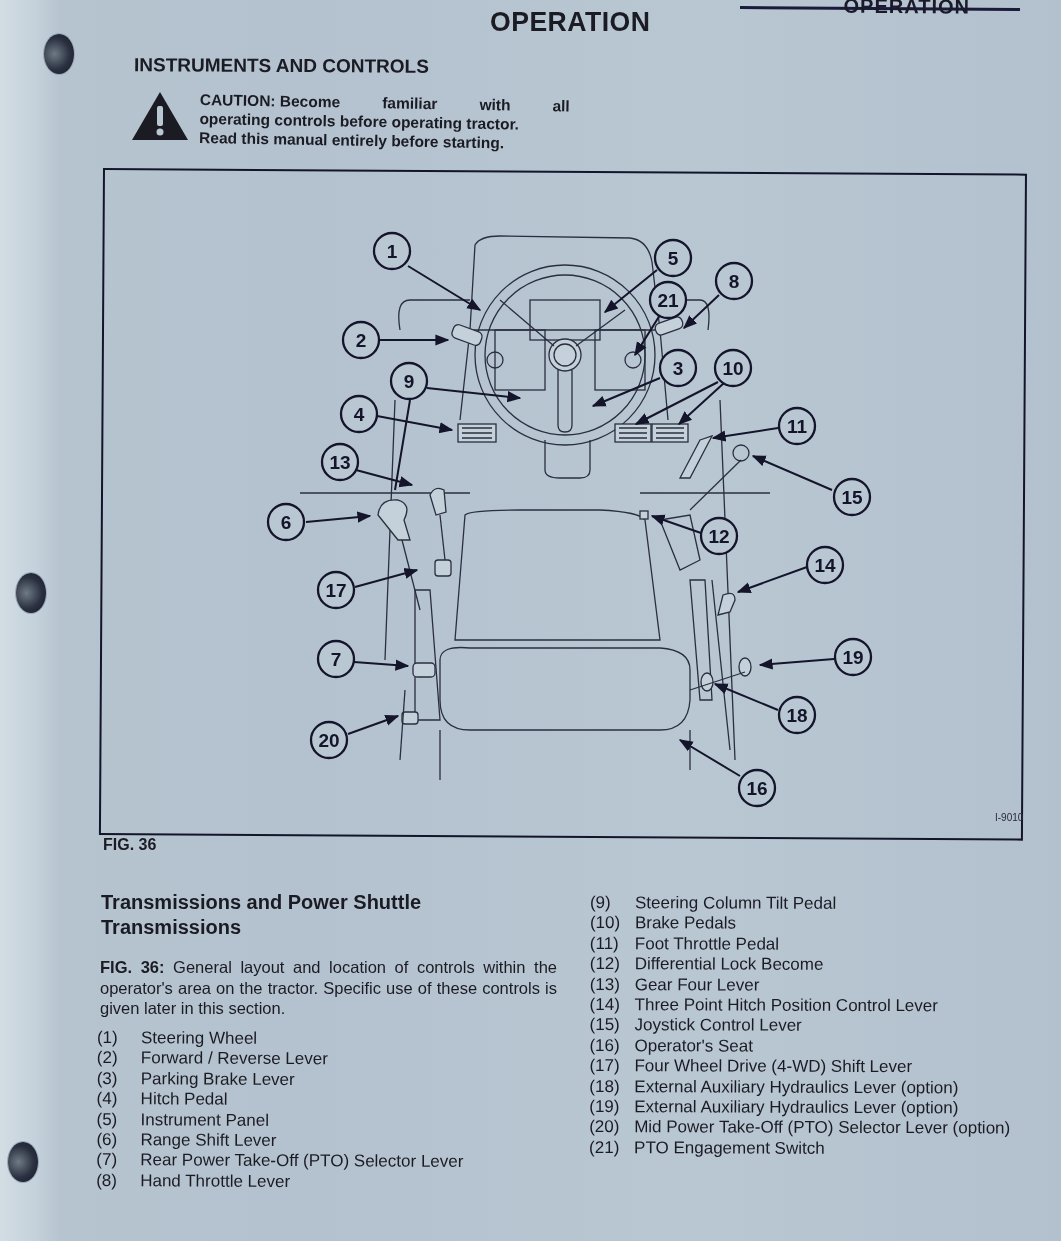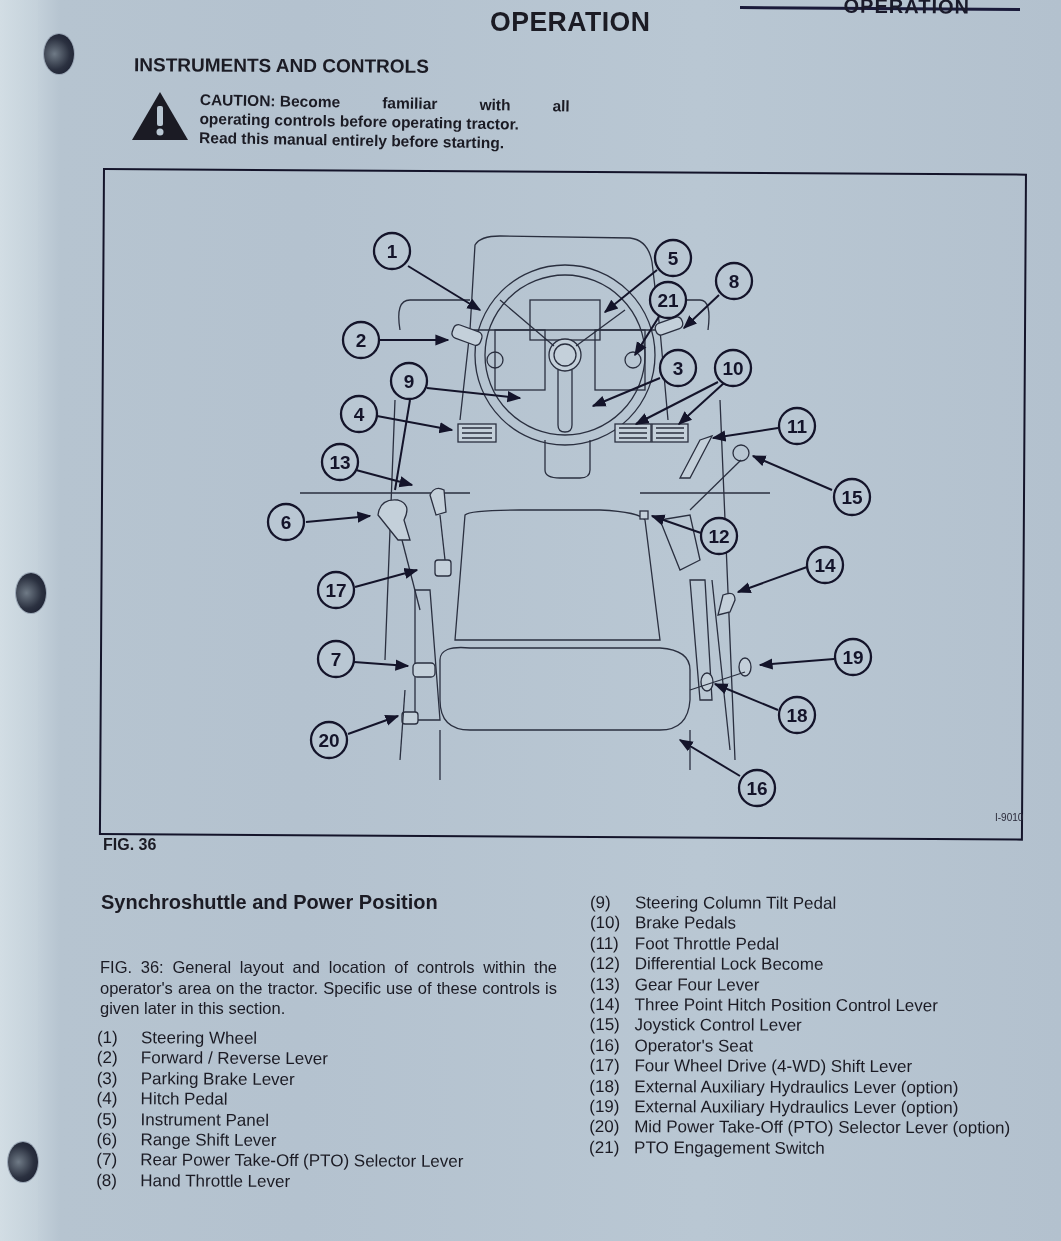--- a/index.html
+++ b/index.html
@@ -20,21 +20,21 @@
   .warn-icon { position: absolute; left: 130px; top: 90px; width: 60px; height: 52px; }
   .caution { position: absolute; left: 200px; top: 90px; width: 370px; font-size: 15.5px; font-weight: bold; line-height: 19px; transform: rotate(1deg); transform-origin: left top; }
   .caution p { margin: 0; }
   .caution .l1 { display: flex; justify-content: space-between; }
   .figure-box { position: absolute; left: 103px; top: 168px; width: 920px; height: 663px; border: 2.5px solid #14142a; transform: rotate(0.35deg); transform-origin: left top; }
   .figure-svg { position: absolute; left: 0; top: 0; width: 1061px; height: 1241px; }
   .fig-code { position: absolute; left: 995px; top: 812px; font-size: 10px; color: #2a2a3a; text-align: right; }
   .fig-label { position: absolute; left: 103px; top: 836px; font-size: 16px; font-weight: bold; text-align: right; }
   .sub-heading { position: absolute; left: 101px; top: 890px; width: 400px; font-size: 20px; font-weight: bold; line-height: 25px; }
   .fig-desc { position: absolute; left: 100px; top: 957px; width: 457px; font-size: 16.5px; line-height: 20.5px; text-align: justify; }
-  .fig-desc b { font-weight: normal; }
+  .fig-desc b { font-weight: bold; }
   .legend { position: absolute; margin: 0; padding: 0; list-style: none; font-size: 17px; line-height: 20.4px; }
   .legend li { display: flex; white-space: nowrap; }
   .legend .num { display: inline-block; width: 44px; }
   .legend-left { left: 97px; top: 1028px; transform: rotate(0.3deg); transform-origin: left top; }
   .legend-right { left: 590px; top: 893px; transform: rotate(0.2deg); transform-origin: left top; }
   .legend-right .num { width: 45px; }
   .callout-circle { fill: #b9c7d3; stroke: #14142a; stroke-width: 2.3; }
   .callout-text { font-family: "Liberation Sans", sans-serif; font-size: 19px; font-weight: bold; fill: #14142a; text-anchor: middle; dominant-baseline: central; }
   .draw { fill: none; stroke: #2a2f3f; stroke-width: 1.3; }
   .draw-fill { fill: #c4d0da; stroke: #2a2f3f; stroke-width: 1.3; }
@@ -255,21 +255,22 @@
   <g>
       <circle class="callout-circle" cx="668" cy="300" r="18"></circle>
       <text class="callout-text" x="668" y="300">21</text>
     </g>
 </svg>
 
 <div class="fig-code">I-9010</div>
 <div class="fig-label">FIG. 36</div>
 
 <div class="sub-heading">
-  <div>Synchroshuttle and Power Position</div>
+  <div>Transmissions and Power Shuttle</div>
+  <div>Transmissions</div>
 </div>
 
 <div class="fig-desc">
   <b>FIG. 36:</b>
   <span>General layout and location of controls within the operator's area on the tractor. Specific use of these controls is given later in this section.</span>
 </div>
 
 <ul class="legend legend-left">
   <li>
       <span class="num">(1)</span>

